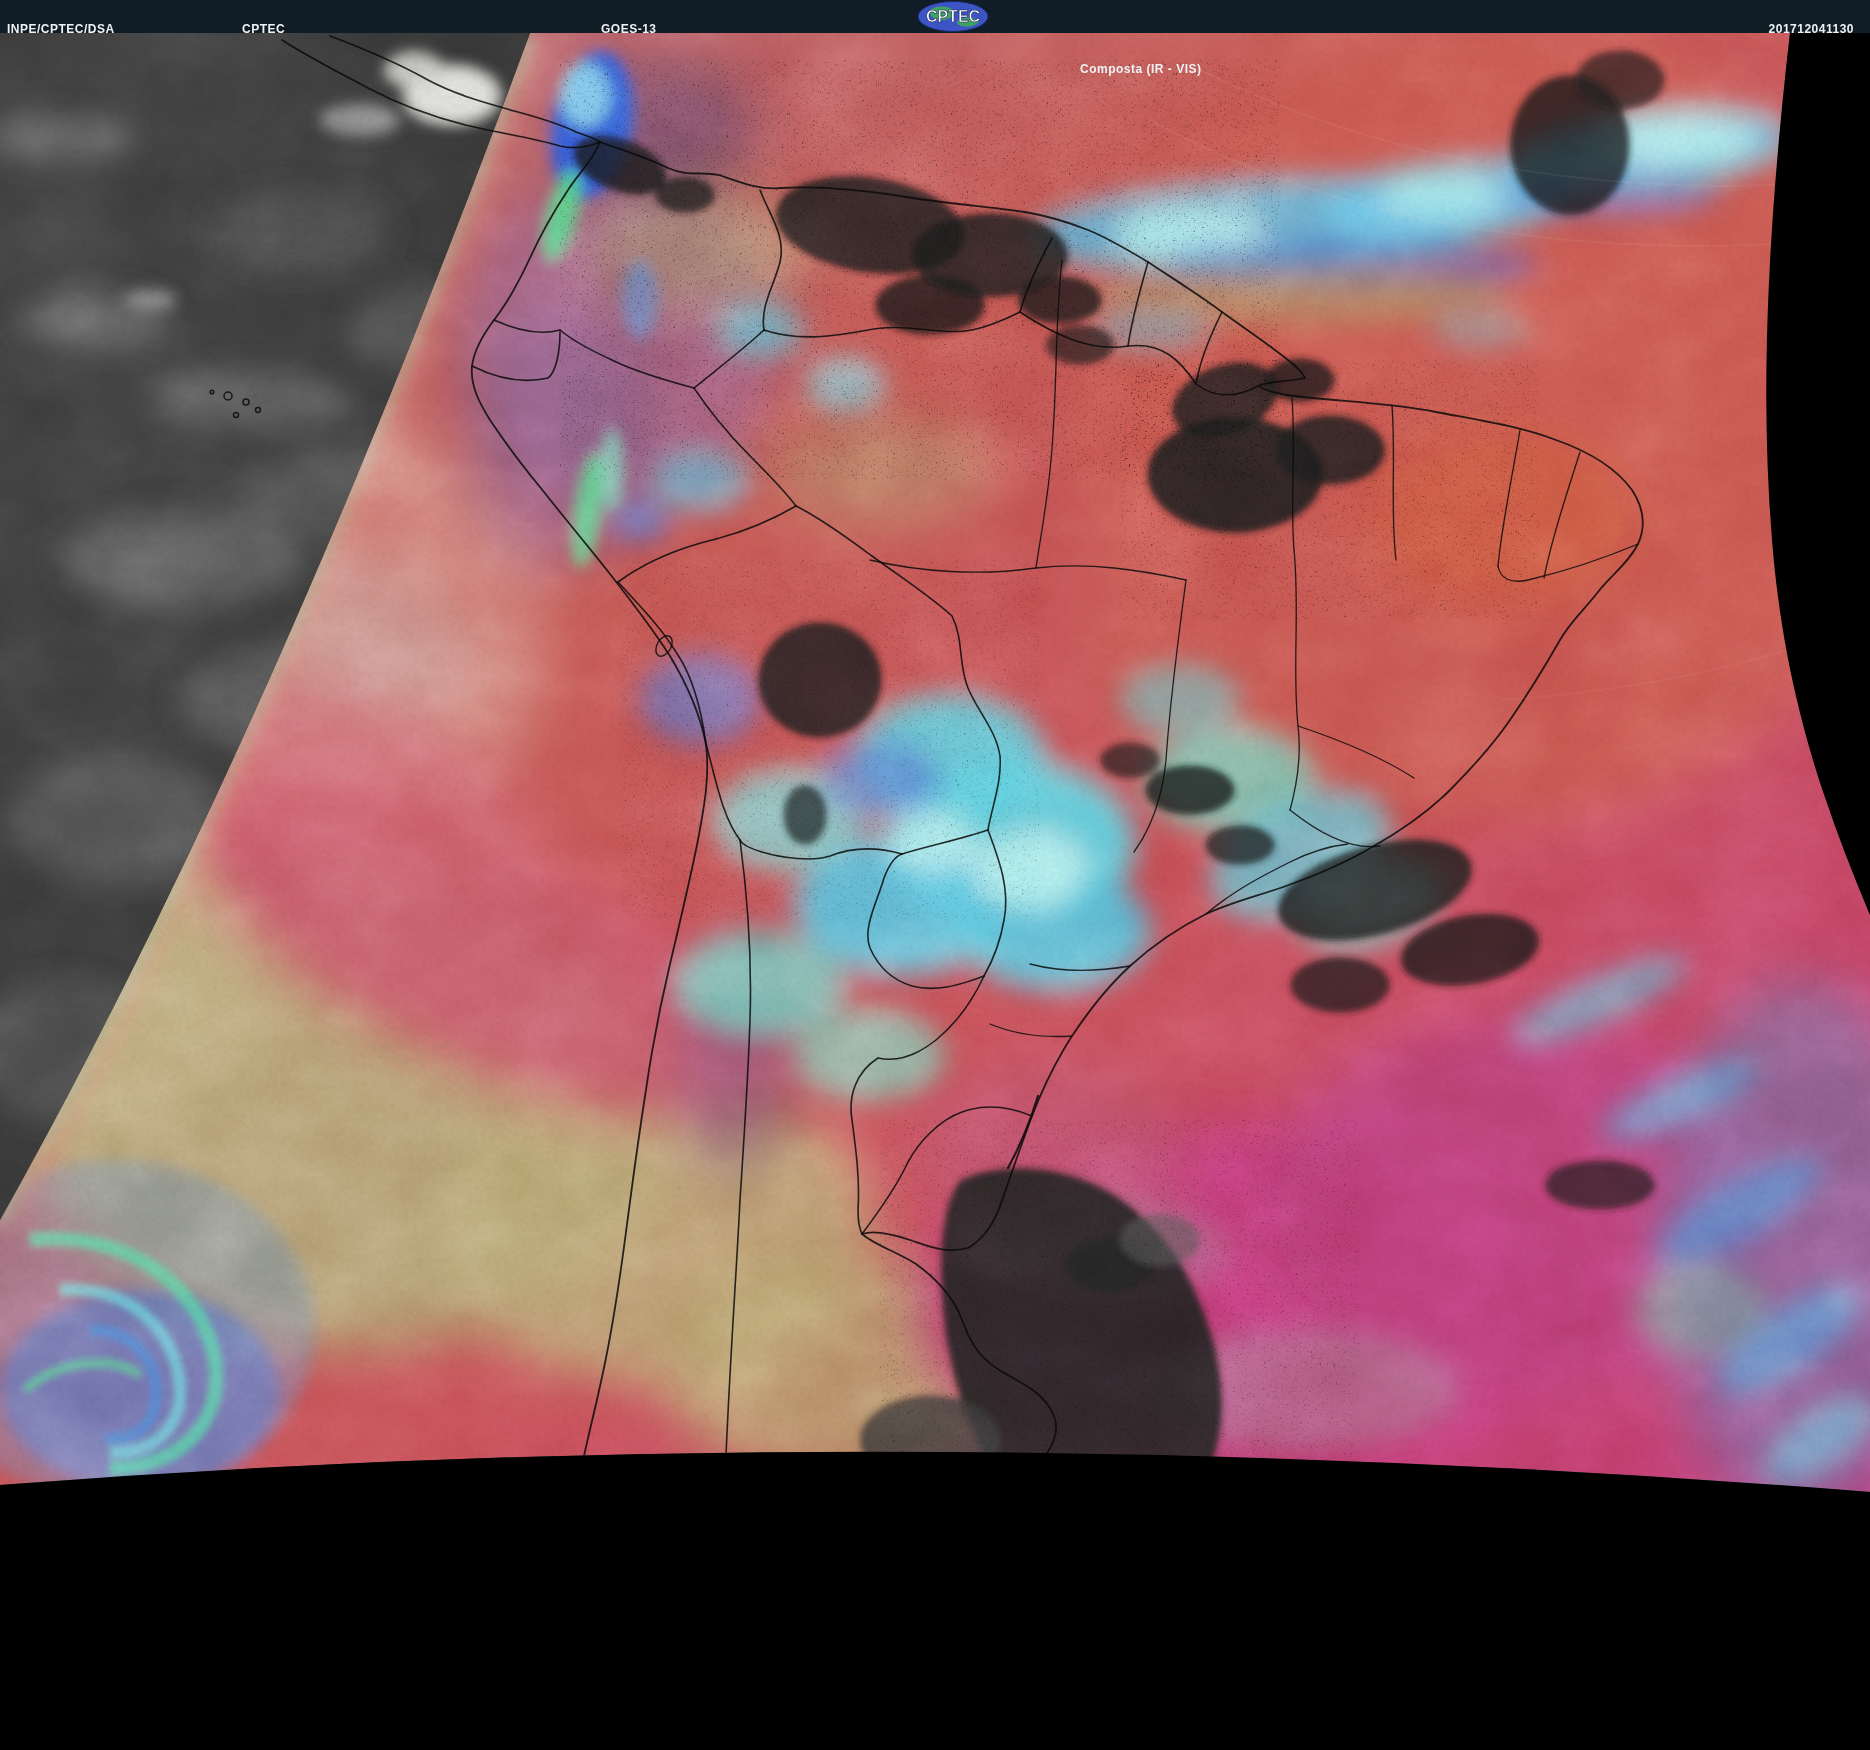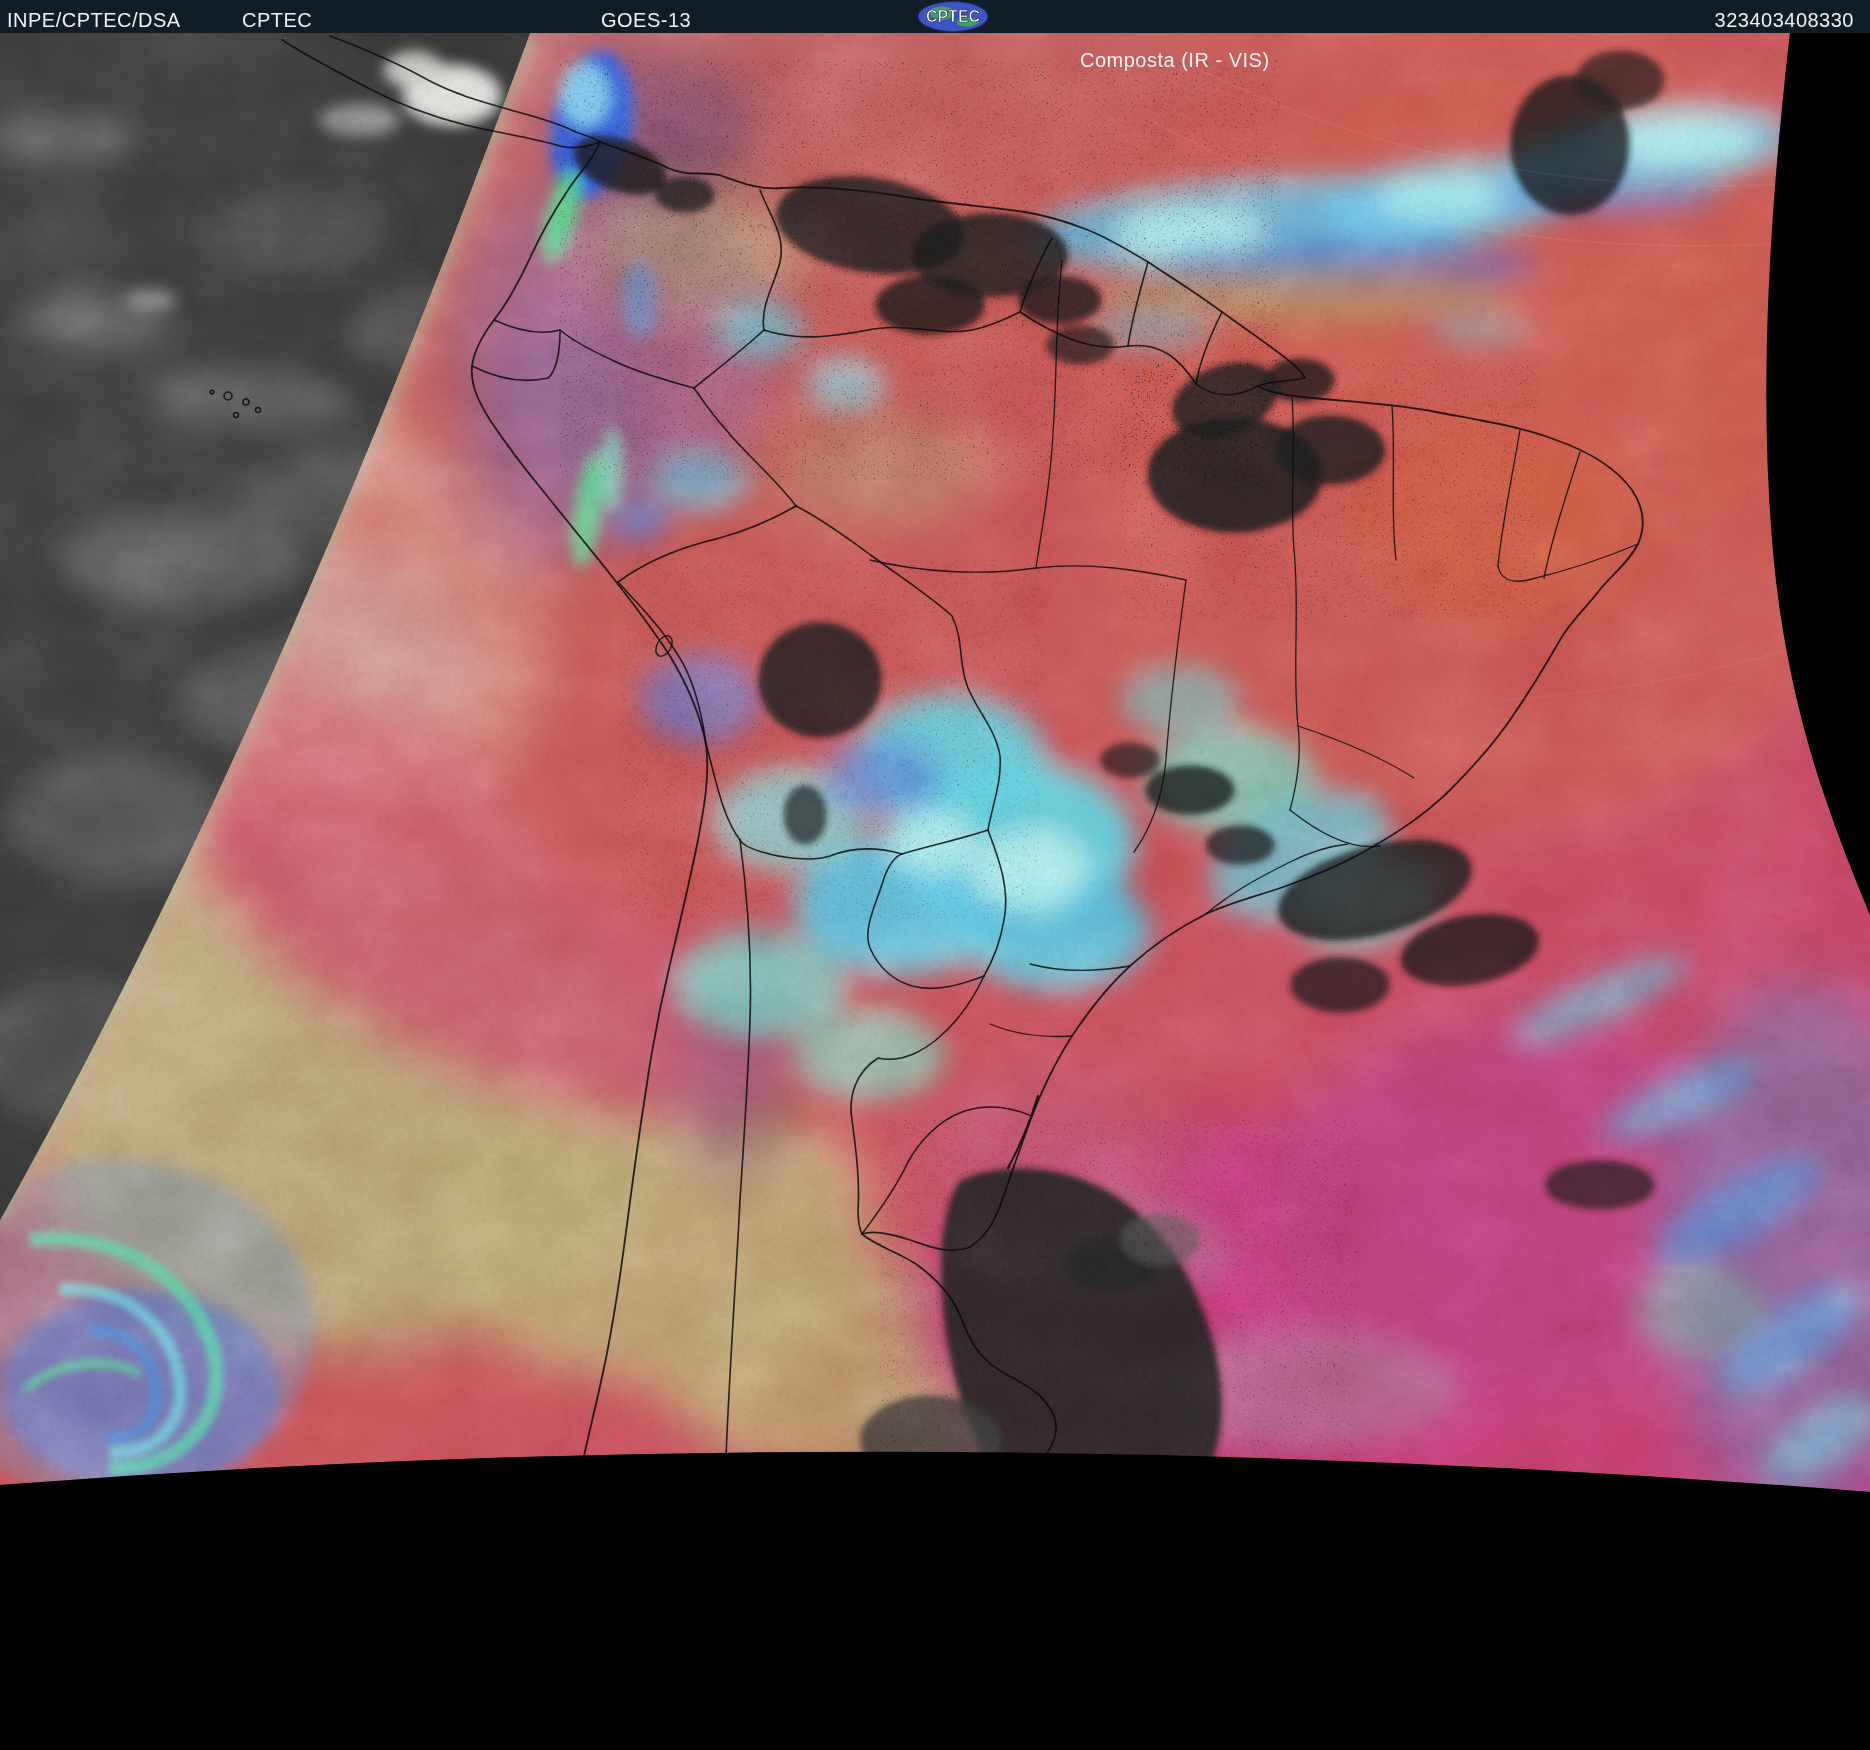--- a/index.html
+++ b/index.html
@@ -9,21 +9,21 @@
     --rose:#c05570; --khaki:#b3a675; --khaki-green:#a4ad72; --olive:#a89a6a;
     --cyan:#5ed2e2; --cyan-bright:#aff0ee; --teal:#6fd0c2; --sky-blue:#57b8e2; --blue:#4a7bd8;
     --royal-blue:#2f5fe8; --spring-green:#55e38f; --purple:#8a6296; --orange-red:#cf5a3c;
     --dark-patch:#1c1c1c; --border-line:#0b0b0b; --logo-blue:#3d55c4; --logo-green:#3fae52;
   }
   html,body{margin:0;padding:0;background:#000;}
   .stage{position:relative;width:1870px;height:1750px;background:var(--space-black);overflow:hidden;
          font-family:"Liberation Sans",sans-serif;}
   .map-svg{position:absolute;left:0;top:0;}
   .header{position:absolute;left:0;top:0;width:1870px;height:33px;background:var(--header-bg);z-index:5;}
-  .header span{position:absolute;top:9px;color:var(--header-text);font-size:20px;font-weight:400;
+  .header span{position:absolute;top:22px;color:var(--header-text);font-size:12px;font-weight:700;
                letter-spacing:.5px;white-space:nowrap;}
   .h-source{left:7px;}
   .h-agency{left:242px;}
   .h-sat{left:601px;}
   .h-product{left:1080px;margin-top:40px;}
   .h-time{right:16px;}
   .logo{position:absolute;left:917px;top:1px;width:72px;height:31px;}
   .blend-overlay{mix-blend-mode:overlay;}
   .blend-mult{mix-blend-mode:multiply;}
 </style>
@@ -339,21 +339,21 @@
       <path d="M1200,70 C1400,170 1640,200 1850,180" stroke="#ffd8c8" stroke-width="2" opacity=".07"></path>
       <path d="M1500,700 C1650,690 1780,660 1862,620" stroke="#ffe0d0" stroke-width="2" opacity=".06"></path>
     </g>
   </svg>
 
   <div class="header">
     <span class="h-source">INPE/CPTEC/DSA</span>
     <span class="h-agency">CPTEC</span>
     <span class="h-sat">GOES-13</span>
     <span class="h-product">Composta (IR - VIS)</span>
-    <span class="h-time">323403408330</span>
+    <span class="h-time">201712041130</span>
     <svg class="logo" viewBox="0 0 72 31">
       <ellipse cx="36" cy="15.5" rx="35" ry="15" style="fill:var(--logo-blue)" stroke="#1b2a6e" stroke-width="1"></ellipse>
       <path d="M14,8 C22,4 32,5 36,9 C40,13 34,18 26,19 C18,20 10,14 14,8 Z" style="fill:var(--logo-green)" opacity=".9"></path>
       <path d="M44,18 C52,15 60,17 62,21 C58,26 48,27 42,24 C38,22 40,19 44,18 Z" style="fill:var(--logo-green)" opacity=".85"></path>
       <text x="36" y="21" text-anchor="middle" font-family="Liberation Sans, sans-serif" font-size="16" font-weight="bold" fill="#ffffff" stroke="#14234f" stroke-width="0.6">CPTEC</text>
     </svg>
   </div>
 </div>
 
 </body></html>

